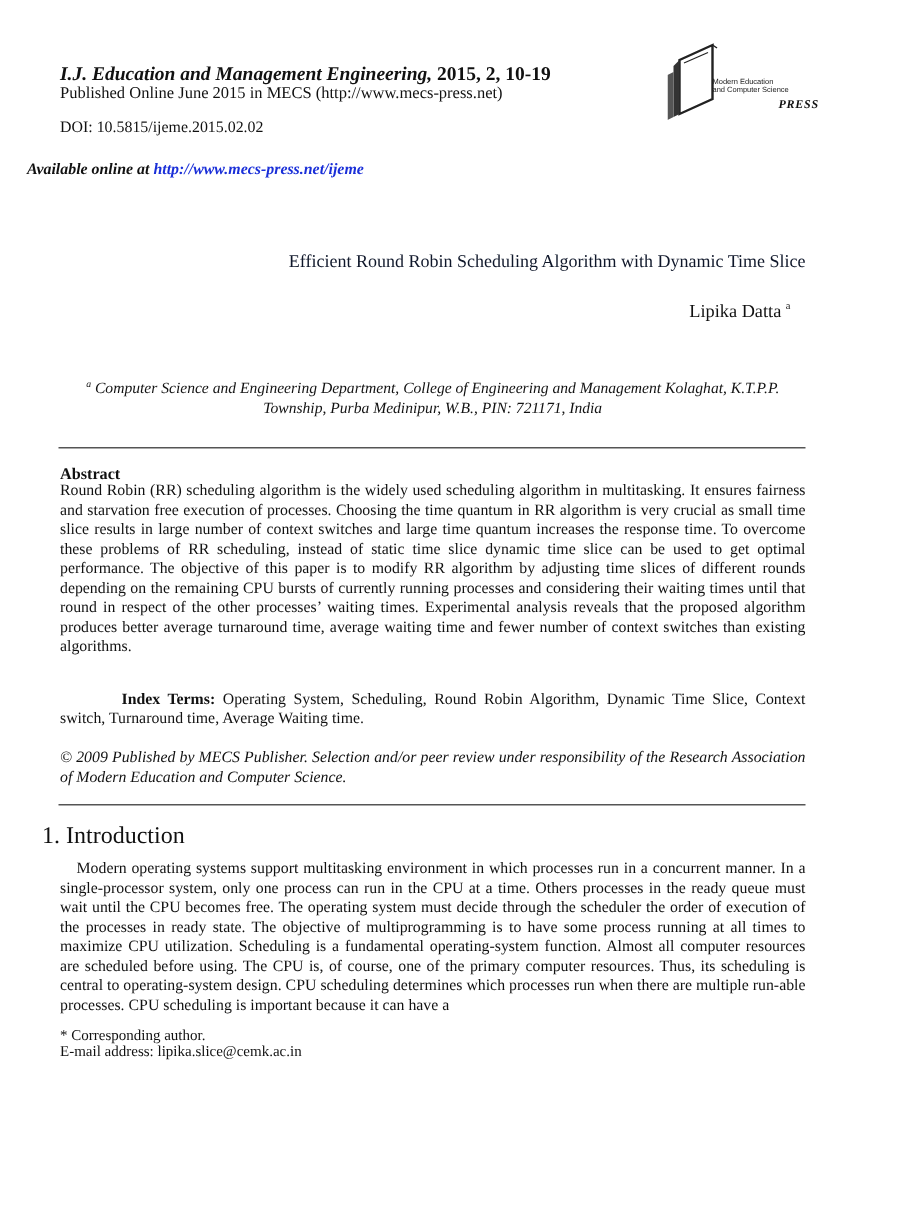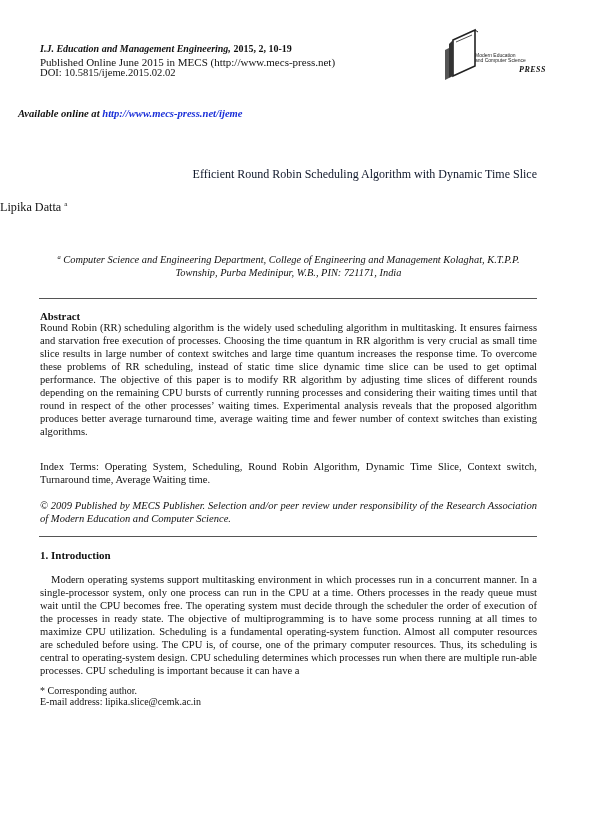--- a/index.html
+++ b/index.html
@@ -2,60 +2,60 @@
 <html><head>
   <meta charset="utf-8">
   <style>
     html, body { margin: 0; padding: 0; background: #ffffff; }
     body {
       width: 601px; height: 820px; position: relative; overflow: hidden;
       font-family: "Liberation Serif", serif; color: #111;
     }
     .abs { position: absolute; }
     .journal {
-      left: 40px; top: 42px; font-size: 10px; font-weight: bold; font-style: italic; line-height: 14px;
+      left: 40px; top: 42px; font-size: 13px; font-weight: bold; font-style: italic; line-height: 14px;
       white-space: nowrap;
     }
     .journal .yr { font-style: normal; }
     .publine { left: 40px; top: 56px; font-size: 11px; line-height: 13px; white-space: nowrap; }
-    .doiline { left: 40px; top: 66px; font-size: 10.6px; line-height: 13px; white-space: nowrap; }
+    .doiline { left: 40px; top: 79px; font-size: 10.6px; line-height: 13px; white-space: nowrap; }
     .logo { left: 445px; top: 28px; width: 90px; height: 52px; }
     .logo .txt1, .logo .txt2 {
       position: absolute; left: 30px; font-family: "Liberation Sans", sans-serif; font-size: 5px; line-height: 5px; color: #222; white-space: nowrap;
     }
     .logo .txt1 { top: 25px; }
     .logo .txt2 { top: 30px; }
     .logo .press {
       position: absolute; left: 35px; top: 37px; font-family: "Liberation Serif", serif; font-size: 8px; font-weight: bold; font-style: italic; color: #111; letter-spacing: 0.5px; margin-left: 39px;
     }
     .available {
       left: 0; width: 601px; top: 108px; font-size: 10.6px; font-weight: bold; font-style: italic; white-space: nowrap; padding-left: 18px;
     }
     .available a { color: #1a2fd8; text-decoration: none; }
     .title {
       left: 40px; width: 497px; top: 164px; text-align: right; font-size: 12px; line-height: 20px; color: #0f172a;
     }
-    .author { left: 0; width: 527px; top: 200px; text-align: left; font-size: 12.2px; }
+    .author { left: 0; width: 527px; top: 200px; text-align: right; font-size: 12.2px; }
     .author sup { font-size: 7px; vertical-align: 5px; }
     .affil {
       left: 40px; width: 497px; top: 250px; text-align: center; font-size: 10.4px; font-style: italic; line-height: 13px;
     }
     .affil sup { font-size: 6.5px; vertical-align: 4px; }
     .rule { left: 39px; width: 498px; height: 0; border-top: 1.3px solid #555; }
     .rule1 { top: 298px; }
     .rule2 { top: 536px; }
     .h-abstract { left: 40px; top: 310px; font-size: 10.8px; font-weight: bold; }
     .body-text {
       left: 40px; width: 497px; font-size: 10.55px; line-height: 13px; text-align: justify;
     }
     .abstract-text { top: 321px; }
     .index-terms { top: 460px; }
-    .index-terms b { font-weight: normal; }
+    .index-terms b { font-weight: bold; margin-left: 41px; }
     .copyright { top: 499px; font-style: italic; }
-    .h-intro { left: 40px; top: 549px; font-size: 11px; font-weight: bold; }
+    .h-intro { left: 28px; top: 549px; font-size: 16px; font-weight: normal; }
     .intro-text { top: 573px; text-indent: 11px; }
     .footnote { left: 40px; top: 685px; font-size: 10px; line-height: 11px; }
   </style>
 </head>
 <body>
 
 <div class="abs journal"><span>I.J. Education and Management Engineering,</span><span class="yr"> 2015, 2, 10-19</span></div>
 <div class="abs publine">Published Online June 2015 in MECS (http://www.mecs-press.net)</div>
 <div class="abs doiline">DOI: 10.5815/ijeme.2015.02.02</div>
 

